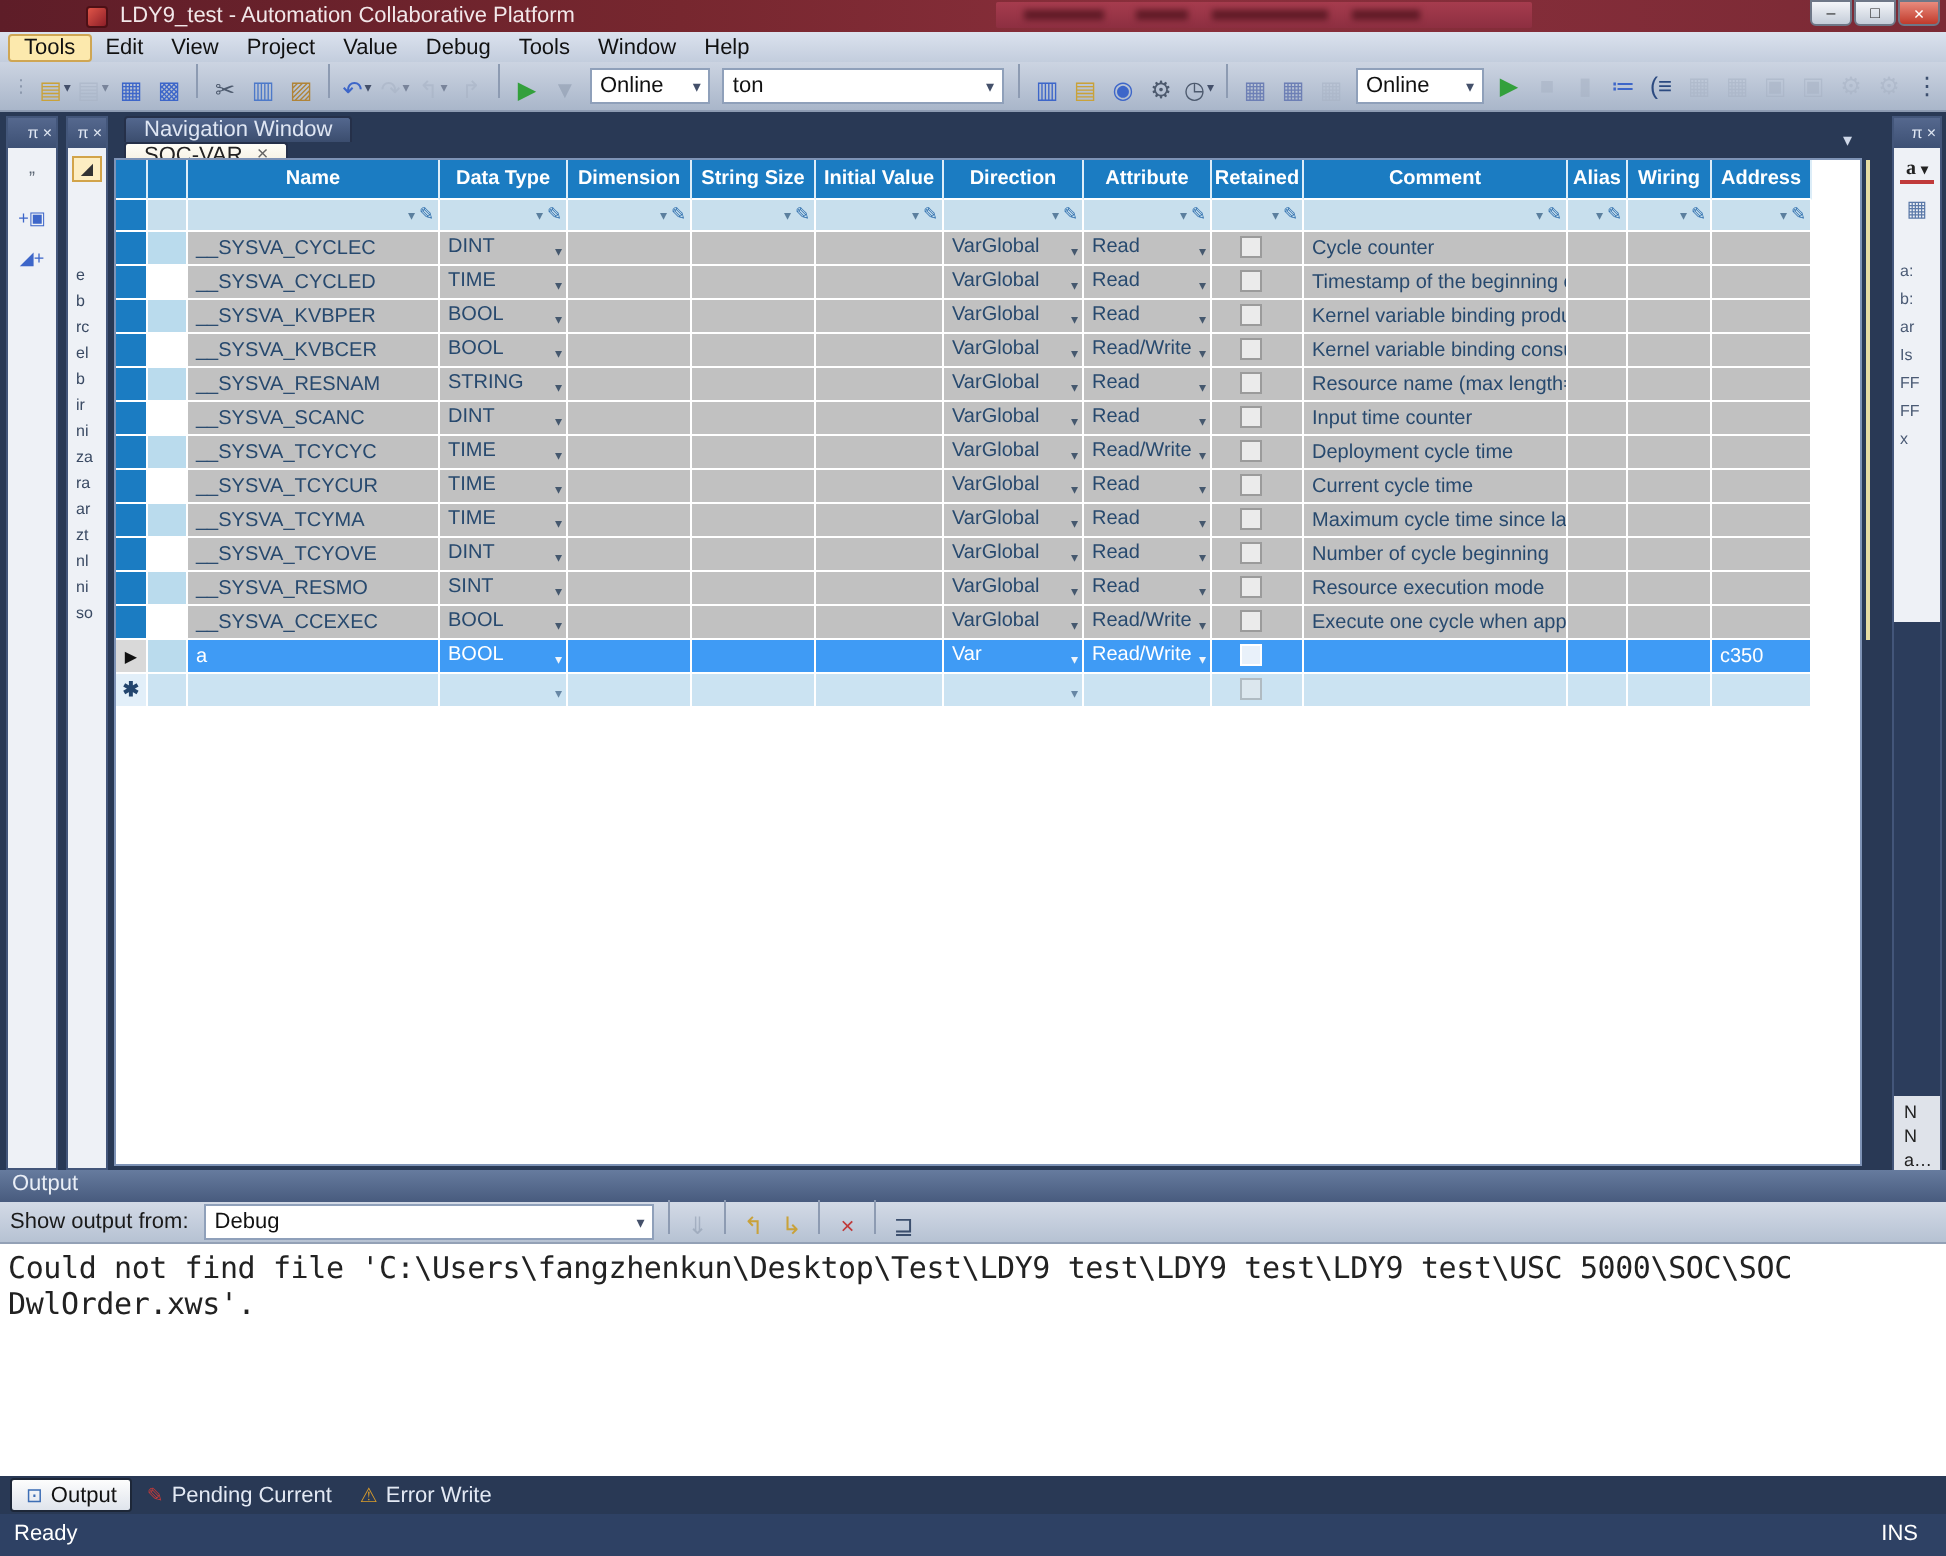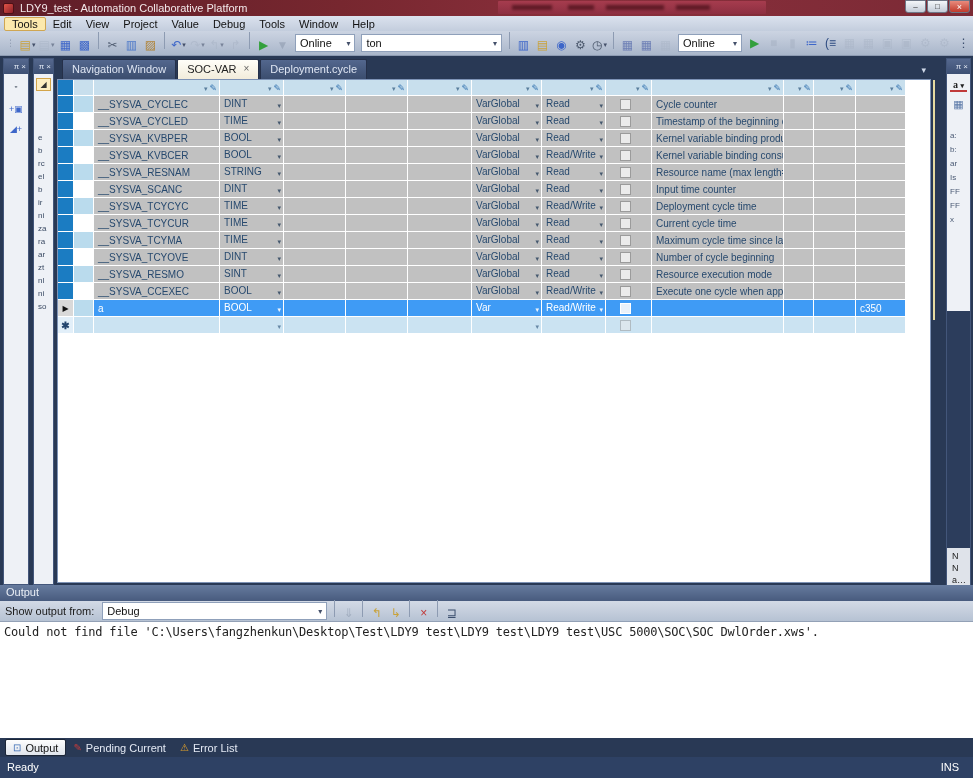--- a/index.html
+++ b/index.html
@@ -2,21 +2,21 @@
 <html><head>
 <meta charset="utf-8">
 <style>
   * { margin:0; padding:0; box-sizing:border-box; }
   html,body { width:973px; height:778px; }
   body { position:relative; background:#293955; font-family:"Liberation Sans",sans-serif; overflow:hidden; color:#1a1a1a; }
 
   
   .titlebar { position:absolute; left:0; top:0; width:973px; height:16px;
     background:linear-gradient(90deg,#5e1d28,#77272f 35%,#8a2f3c 60%,#7b2a35);
-    display:flex; align-items:center; }
+    display:flex; align-items:center;padding-left:40px; }
   .app-icon { width:11px; height:11px; margin-left:3px;
     background:linear-gradient(135deg,#e05548,#8d1f28); border:1px solid #4d1016; border-radius:2px; }
   .title-text { margin-left:6px; font-size:11px; color:#f2e7e9; line-height:16px; white-space:nowrap; }
   .red-banner { position:absolute; left:498px; top:1px; width:268px; height:13px;
     background:linear-gradient(#a63c4e,#8d2f41); border-radius:1px; overflow:hidden; }
   .red-banner i { position:absolute; top:4px; height:5px; background:#5f1a26; filter:blur(1.5px); display:block; }
   .win-buttons { position:absolute; right:3px; top:0; display:flex; }
   .winbtn { width:21px; height:13px; margin-left:1px; display:flex; align-items:center; justify-content:center;
     background:linear-gradient(#f4f6f9,#c4ccd8); border:1px solid #6e7population787; border:1px solid #6e7787; border-radius:0 0 3px 3px; font-size:8px; color:#222; }
   .winbtn.close { background:linear-gradient(#e98b7d,#c03a2b); color:#fff; font-size:9px; }
@@ -59,21 +59,21 @@
   .frags { margin-top:18px; }
   .frags div { font-size:8px; color:#4a5a74; padding-left:3px; line-height:14px; }
   .dockR .body-top { background:#eef1f6; height:232px; }
   .dockR .body-mid { background:#2c3d5c; height:237px; }
   .dockR .body-bot { background:#dfe3ea; height:41px; padding-top:2px; }
   .dockR .body-bot div { font-size:9px; color:#222; padding-left:5px; line-height:12px; }
   .ystrip { position:absolute; left:933px; top:80px; width:2px; height:240px; background:#e6dba2; }
 
   
   .docarea { position:absolute; left:56px; top:58px; width:876px; height:527px; }
-  .tabstrip { height:21px; display:flex; align-items:center; padding-left:6px; position:relative; }
+  .tabstrip { height:21px; display:flex; align-items:flex-start; padding-left:6px; position:relative;flex-direction:column; }
   .tab { display:inline-flex; align-items:center; height:20px; padding:0 9px; font-size:11px; color:#dfe6f3;
     background:linear-gradient(#53678e,#3b4d6e); border:1px solid #253049; border-bottom:0;
     margin-right:1px; border-radius:2px 2px 0 0; }
   .tab.active { background:linear-gradient(#fffef8,#f2ecdb); color:#222; }
   .tab .tclose { margin-left:7px; font-size:10px; color:#666; line-height:10px; }
   .tab-overflow { position:absolute; right:6px; bottom:4px; color:#cfd8e8; font-size:9px; }
   .docbody { position:absolute; left:1px; right:1px; top:21px; bottom:2px; background:#fff; border:1px solid #7e93b6; }
 
   
   table.grid { border-collapse:separate; border-spacing:0; table-layout:fixed; width:848px; font-size:10px; }
@@ -103,21 +103,21 @@
   .grid tr.new .cb { opacity:.55; }
 
   
   .outpanel { position:absolute; left:0; top:585px; width:973px; height:153px; }
   .outtitle { height:16px; background:linear-gradient(#667b9e,#485b7e); color:#e9eef6; font-size:11px;
     padding-left:6px; line-height:15px; }
   .outtoolbar { height:21px; background:linear-gradient(#d3dae6,#b6c2d3); display:flex; align-items:center;
     padding-left:5px; border-bottom:1px solid #93a1b6; }
   .outtoolbar .lbl { font-size:11px; margin-right:5px; }
   .outtext { height:116px; background:#fff; font-family:"DejaVu Sans Mono","Liberation Mono",monospace;
-    font-size:12px; color:#222; padding:3px 0 0 4px; letter-spacing:-.2px; }
+    font-size:15px; color:#222; padding:3px 0 0 4px; letter-spacing:-.2px; }
 
   
   .bottomtabs { position:absolute; left:0; top:738px; width:973px; height:19px; background:#293955;
     display:flex; align-items:center; padding-left:5px; }
   .btab { display:inline-flex; align-items:center; height:17px; padding:0 7px; font-size:11px; color:#e3e9f4; }
   .btab .bicon { font-size:10px; margin-right:4px; }
   .btab.active { background:linear-gradient(#fdfdfd,#dfe4ec); color:#111; border:1px solid #1d2738; border-radius:2px; }
   .statusbar { position:absolute; left:0; top:757px; width:973px; height:21px; background:#2e4164;
     color:#fff; font-size:11px; }
   .statusbar .sleft { position:absolute; left:7px; top:4px; }
@@ -306,20 +306,36 @@
           <col style="width:64px">
           <col style="width:70px">
         <col style="width:64px">
           <col style="width:46px">
           <col style="width:132px">
           <col style="width:30px">
         <col style="width:42px">
           <col style="width:50px">
       </colgroup>
       <thead id="gridHead">
+          <tr>
+            <th></th>
+            <th></th>
+            <th>Name</th>
+            <th>Data Type</th>
+            <th>Dimension</th>
+            <th>String Size</th>
+            <th>Initial Value</th>
+            <th>Direction</th>
+            <th>Attribute</th>
+            <th>Retained</th>
+            <th>Comment</th>
+            <th>Alias</th>
+            <th>Wiring</th>
+            <th>Address</th>
+          </tr>
           <tr class="frow">
             <td class="ind"></td>
             <td></td>
             <td><span class="fdd">▾</span><span class="fpen">✎</span></td>
             <td><span class="fdd">▾</span><span class="fpen">✎</span></td>
             <td><span class="fdd">▾</span><span class="fpen">✎</span></td>
             <td><span class="fdd">▾</span><span class="fpen">✎</span></td>
             <td><span class="fdd">▾</span><span class="fpen">✎</span></td>
             <td><span class="fdd">▾</span><span class="fpen">✎</span></td>
             <td><span class="fdd">▾</span><span class="fpen">✎</span></td>
@@ -739,20 +755,20 @@
     <div class="btab active">
       <span class="bicon" style="color:#3d6eb5">⊡</span>
       <span>Output</span>
     </div>
     <div class="btab">
       <span class="bicon" style="color:#c03a3a">✎</span>
       <span>Pending Current</span>
     </div>
     <div class="btab">
       <span class="bicon" style="color:#d99c2b">⚠</span>
-      <span>Error List</span>
+      <span>Error Write</span>
     </div>
   </div>
 
 <div class="statusbar">
   <span class="sleft">Ready</span>
   <span class="sright">INS</span>
 </div>
 
 </body></html>

